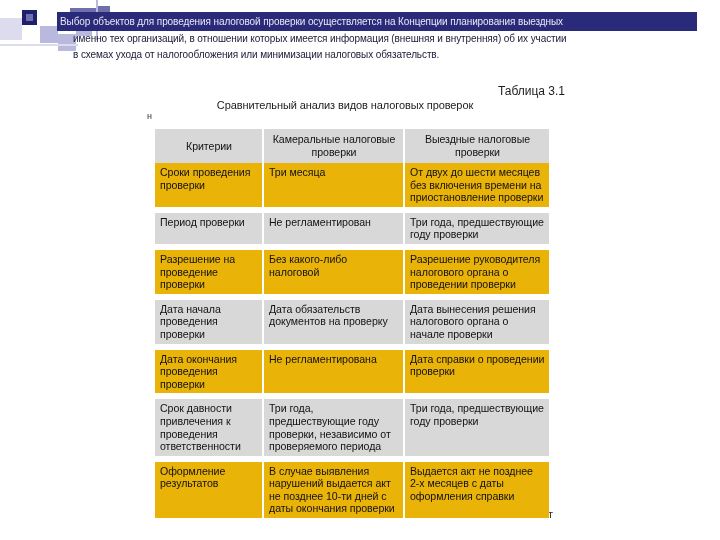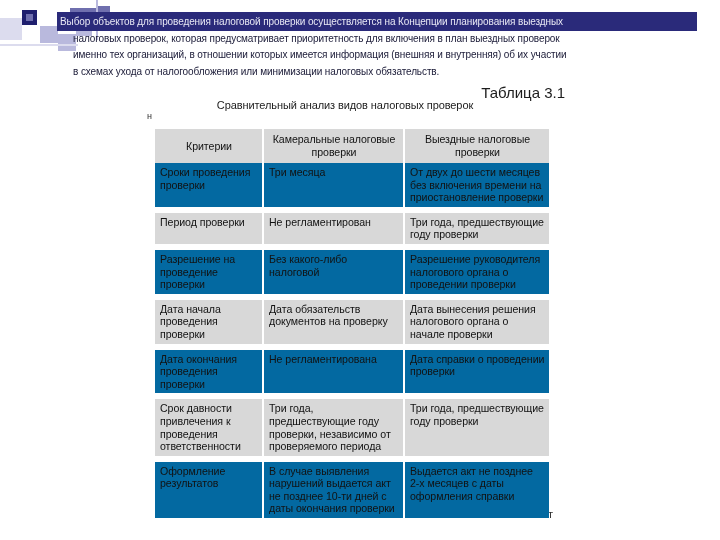--- a/index.html
+++ b/index.html
@@ -32,21 +32,21 @@
     font-size:10px;line-height:16.5px;color:#20203c;
     letter-spacing:-0.1px;
   }
   #intro .ln{display:block;white-space:nowrap;}
   #intro .ln.first{color:#e8e8f4;position:relative;z-index:3;}
   #intro .ln.rest{margin-left:13px;}
 
   
   #tbl-num{
     position:absolute;left:0;top:84px;width:565px;text-align:right;
-    font-size:15px;color:#1c1c1c;
+    font-size:12px;color:#1c1c1c;
   }
   #tbl-title{
     position:absolute;left:0;top:99px;width:690px;text-align:center;
     font-size:11px;color:#1c1c1c;letter-spacing:-0.1px;
   }
   #stray-glyph{
     position:absolute;left:147px;top:112px;
     font-size:9px;color:#333;line-height:9px;
   }
   #stray-glyph2{
@@ -65,21 +65,21 @@
     text-align:left;font-weight:normal;letter-spacing:-0.05px;
     border-right:2px solid #ffffff;
   }
   #tbl td:last-child,#tbl th:last-child{border-right:none;}
   #tbl thead th{
     background:#d8d8d8;text-align:center;
     padding-top:4px;padding-bottom:4px;height:26px;
     vertical-align:middle;
   }
   #tbl tr.shade td{background:#d8d8d8;}
-  #tbl tr.plain td{background:#0369a1;}
+  #tbl tr.plain td{background:#eab308;}
   .c1{width:108px;}
   .c2{width:141px;}
   .c3{width:145px;}
   .rowpad{height:6px;}
 </style>
 </head>
 <body>
 
 <div id="ornament">
   <div class="orn orn-sq-lt3" style="background: rgb(220, 220, 238);"></div>
@@ -90,21 +90,20 @@
   <div class="orn orn-sq-md1" style="background: rgb(111, 111, 174);"></div>
   <div class="orn orn-sq-md2" style="background: rgb(111, 111, 174);"></div>
   <div class="orn orn-sq-lt4" style="background: rgb(185, 185, 221);"></div>
   <div class="orn orn-vline" style="background: rgb(185, 185, 221);"></div>
   <div class="orn orn-hline" style="background: rgb(220, 220, 238);"></div>
 </div>
 <div class="orn orn-band" style="position: absolute; z-index: 2; background: rgb(42, 42, 122);"></div>
 
 <div id="intro">
   <span class="ln first">Выбор объектов для проведения налоговой проверки осуществляется на Концепции планирования выездных</span>
-  <span class="ln rest">налоговых проверок, которая предусматривает приоритетность для включения в план выездных проверок</span>
   <span class="ln rest">именно тех организаций, в отношении которых имеется информация (внешняя и внутренняя) об их участии</span>
   <span class="ln rest">в схемах ухода от налогообложения или минимизации налоговых обязательств.</span>
 </div>
 
 <div id="tbl-num">Таблица 3.1</div>
 <div id="tbl-title">Сравнительный анализ видов налоговых проверок</div>
 <div id="stray-glyph">н</div>
 <div id="stray-glyph2">т</div>
 
 <table id="tbl">

